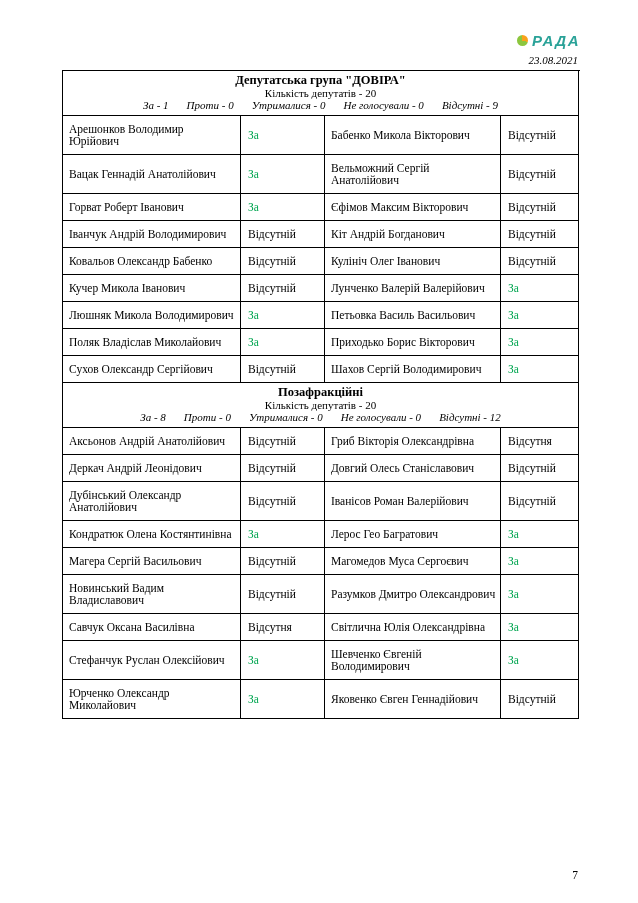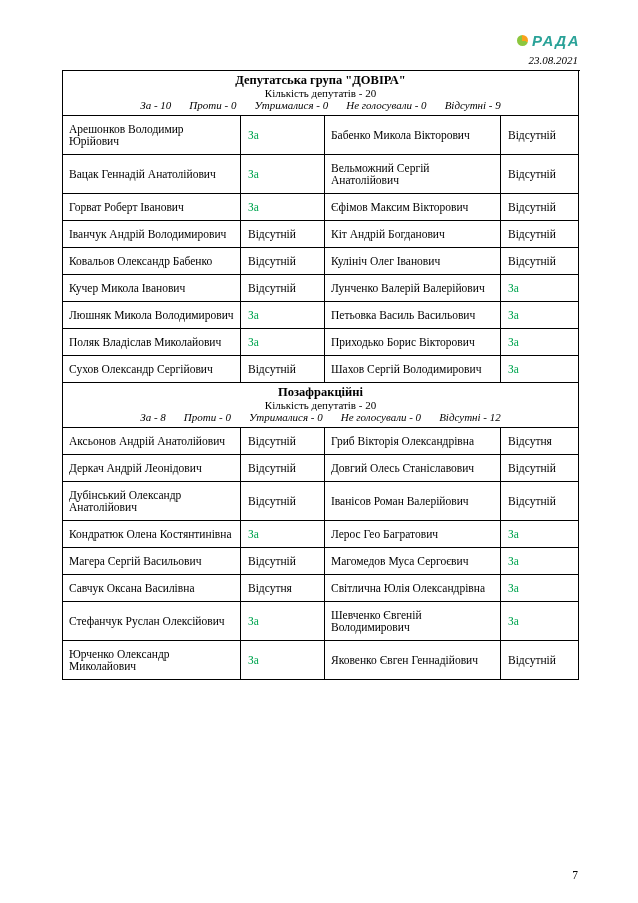--- a/index.html
+++ b/index.html
@@ -122,21 +122,21 @@
       <col style="width:178px">
       <col style="width:84px">
       <col style="width:176px">
       <col style="width:78px">
     </colgroup>
     <tbody id="vote-body">
         <tr>
           <td colspan="4" class="group-header-cell">
             <div class="group-title">Депутатська група "ДОВІРА"</div>
             <div class="group-count">Кількість депутатів - 20</div>
-            <div class="group-stats"><span>За - 10</span><span>Проти - 0</span><span>Утрималися - 0</span><span>Не голосували - 0</span><span>Відсутні - 9</span></div>
+            <div class="group-stats"><span>За - 1</span><span>Проти - 0</span><span>Утрималися - 0</span><span>Не голосували - 0</span><span>Відсутні - 9</span></div>
           </td>
         </tr>
         <tr>
           <td class="name">Арешонков Володимир Юрійович</td>
           <td class="vote vote-for">За</td>
           <td class="name">Бабенко Микола Вікторович</td>
           <td class="vote vote-absent">Відсутній</td>
         </tr>
         <tr>
           <td class="name">Вацак Геннадій Анатолійович</td>
@@ -217,20 +217,26 @@
           <td class="name">Лерос Гео Багратович</td>
           <td class="vote vote-for">За</td>
         </tr>
         <tr>
           <td class="name">Магера Сергій Васильович</td>
           <td class="vote vote-absent">Відсутній</td>
           <td class="name">Магомедов Муса Сергоєвич</td>
           <td class="vote vote-for">За</td>
         </tr>
         <tr>
+          <td class="name">Новинський Вадим Владиславович</td>
+          <td class="vote vote-absent">Відсутній</td>
+          <td class="name">Разумков Дмитро Олександрович</td>
+          <td class="vote vote-for">За</td>
+        </tr>
+        <tr>
           <td class="name">Савчук Оксана Василівна</td>
           <td class="vote vote-absent">Відсутня</td>
           <td class="name">Світлична Юлія Олександрівна</td>
           <td class="vote vote-for">За</td>
         </tr>
         <tr>
           <td class="name">Стефанчук Руслан Олексійович</td>
           <td class="vote vote-for">За</td>
           <td class="name">Шевченко Євгеній Володимирович</td>
           <td class="vote vote-for">За</td>

